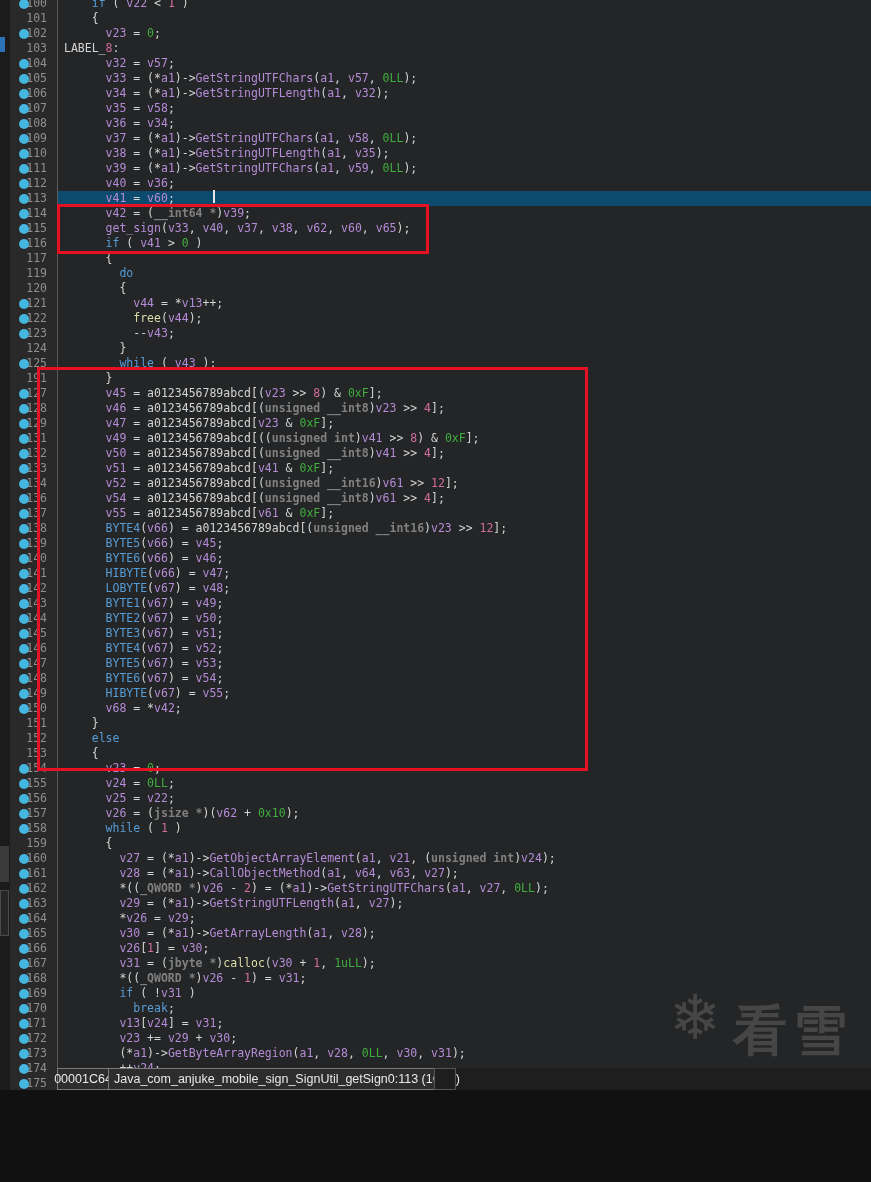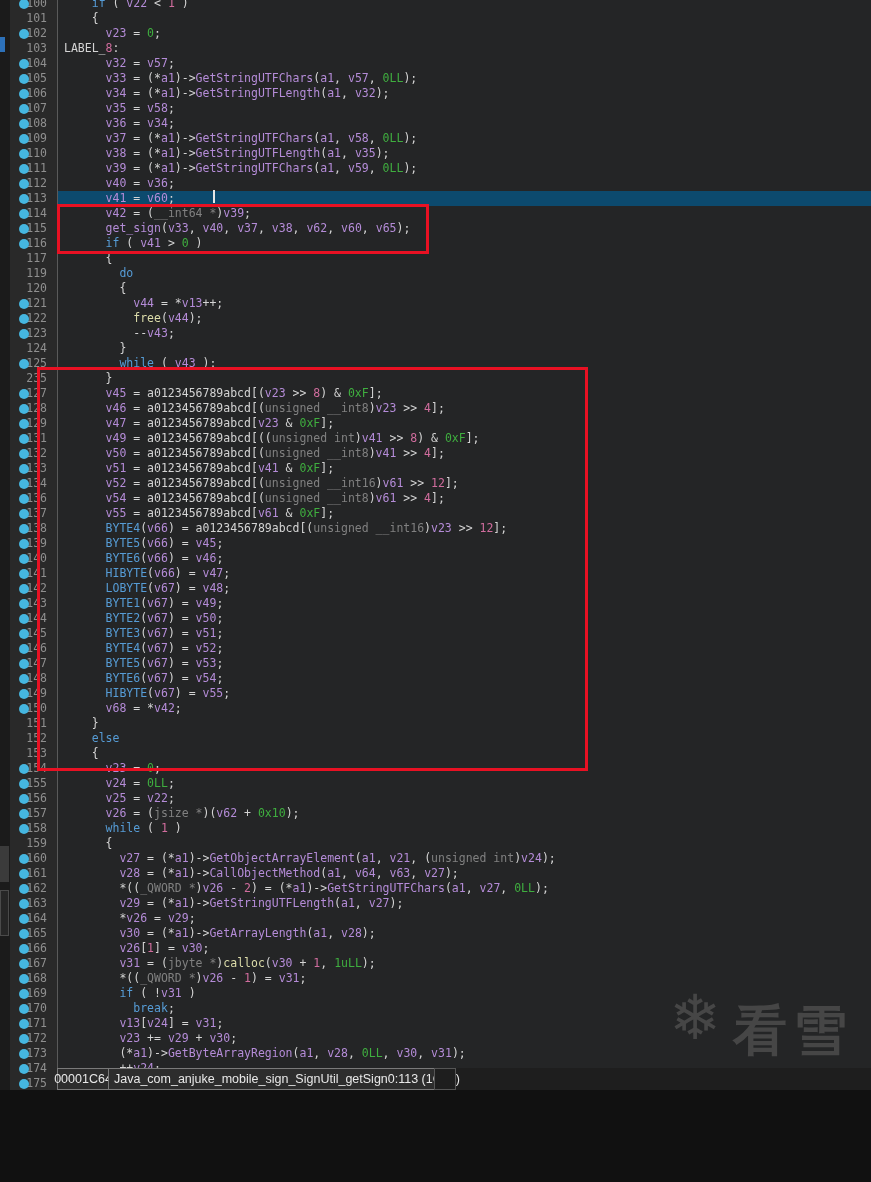--- a/index.html
+++ b/index.html
@@ -12,21 +12,21 @@
   .rows{position:absolute;left:0;top:-4px;width:871px;}
   .row{display:flex;height:15px;line-height:15px;font-size:11.5px;}
   .cell-strip{width:10px;flex:none;}
   .cell-gutter{width:47px;flex:none;position:relative;color:#8f8f8f;
                text-align:right;padding-right:10px;box-sizing:border-box;}
   .bp{position:absolute;left:9px;top:2.5px;width:10px;height:10px;border-radius:50%;
       background:#45b6e0;}
   .cell-code{flex:1;white-space:pre;color:#d4d4d4;padding-left:6px;border-left:1px solid #5a5a5a;}
   .row.cur .cell-code{background:#0c4a6e;}
   .tp{color:#d4d4d4;} .tk{color:#569cd6;} .tv{color:#b58cd8;}
-  .td{color:#d16d9e;} .th{color:#3fae3f;} .tc{color:#808080;} .tf{color:#dcdcaa;}
+  .td{color:#d16d9e;} .th{color:#3fae3f;} .tc{color:#808080;font-weight:bold;} .tf{color:#dcdcaa;}
   
   .ann-rect{position:absolute;border:3px solid #e81123;z-index:5;pointer-events:none;}
   #rect1{left:57px;top:204px;width:366px;height:44px;}
   #rect2{left:37px;top:367px;width:545px;height:398px;}
   .caret{position:absolute;left:213px;top:190px;width:2px;height:13px;background:#e6e6e6;z-index:4;}
   .scroll-marker{position:absolute;left:0;top:37px;width:5px;height:15px;background:#2d71b9;}
   .edge-box1{position:absolute;left:0;top:846px;width:9px;height:36px;background:#3b3b3b;}
   .edge-box2{position:absolute;left:0;top:890px;width:9px;height:46px;background:#262626;
              border:1px solid #4a4a4a;box-sizing:border-box;}
   
@@ -177,21 +177,21 @@
         <div class="cell-gutter">124</div>
         <div class="cell-code"><span class="tp">        }</span></div>
       </div>
       <div class="row">
         <div class="cell-strip"></div>
         <div class="cell-gutter"><span class="bp"></span>125</div>
         <div class="cell-code"><span class="tp">        </span><span class="tk">while</span><span class="tp"> ( </span><span class="tv">v43</span><span class="tp"> );</span></div>
       </div>
       <div class="row">
         <div class="cell-strip"></div>
-        <div class="cell-gutter">235</div>
+        <div class="cell-gutter">191</div>
         <div class="cell-code"><span class="tp">      }</span></div>
       </div>
       <div class="row">
         <div class="cell-strip"></div>
         <div class="cell-gutter"><span class="bp"></span>127</div>
         <div class="cell-code"><span class="tp">      </span><span class="tv">v45</span><span class="tp"> = a0123456789abcd[(</span><span class="tv">v23</span><span class="tp"> &gt;&gt; </span><span class="td">8</span><span class="tp">) &amp; </span><span class="th">0xF</span><span class="tp">];</span></div>
       </div>
       <div class="row">
         <div class="cell-strip"></div>
         <div class="cell-gutter"><span class="bp"></span>128</div>

